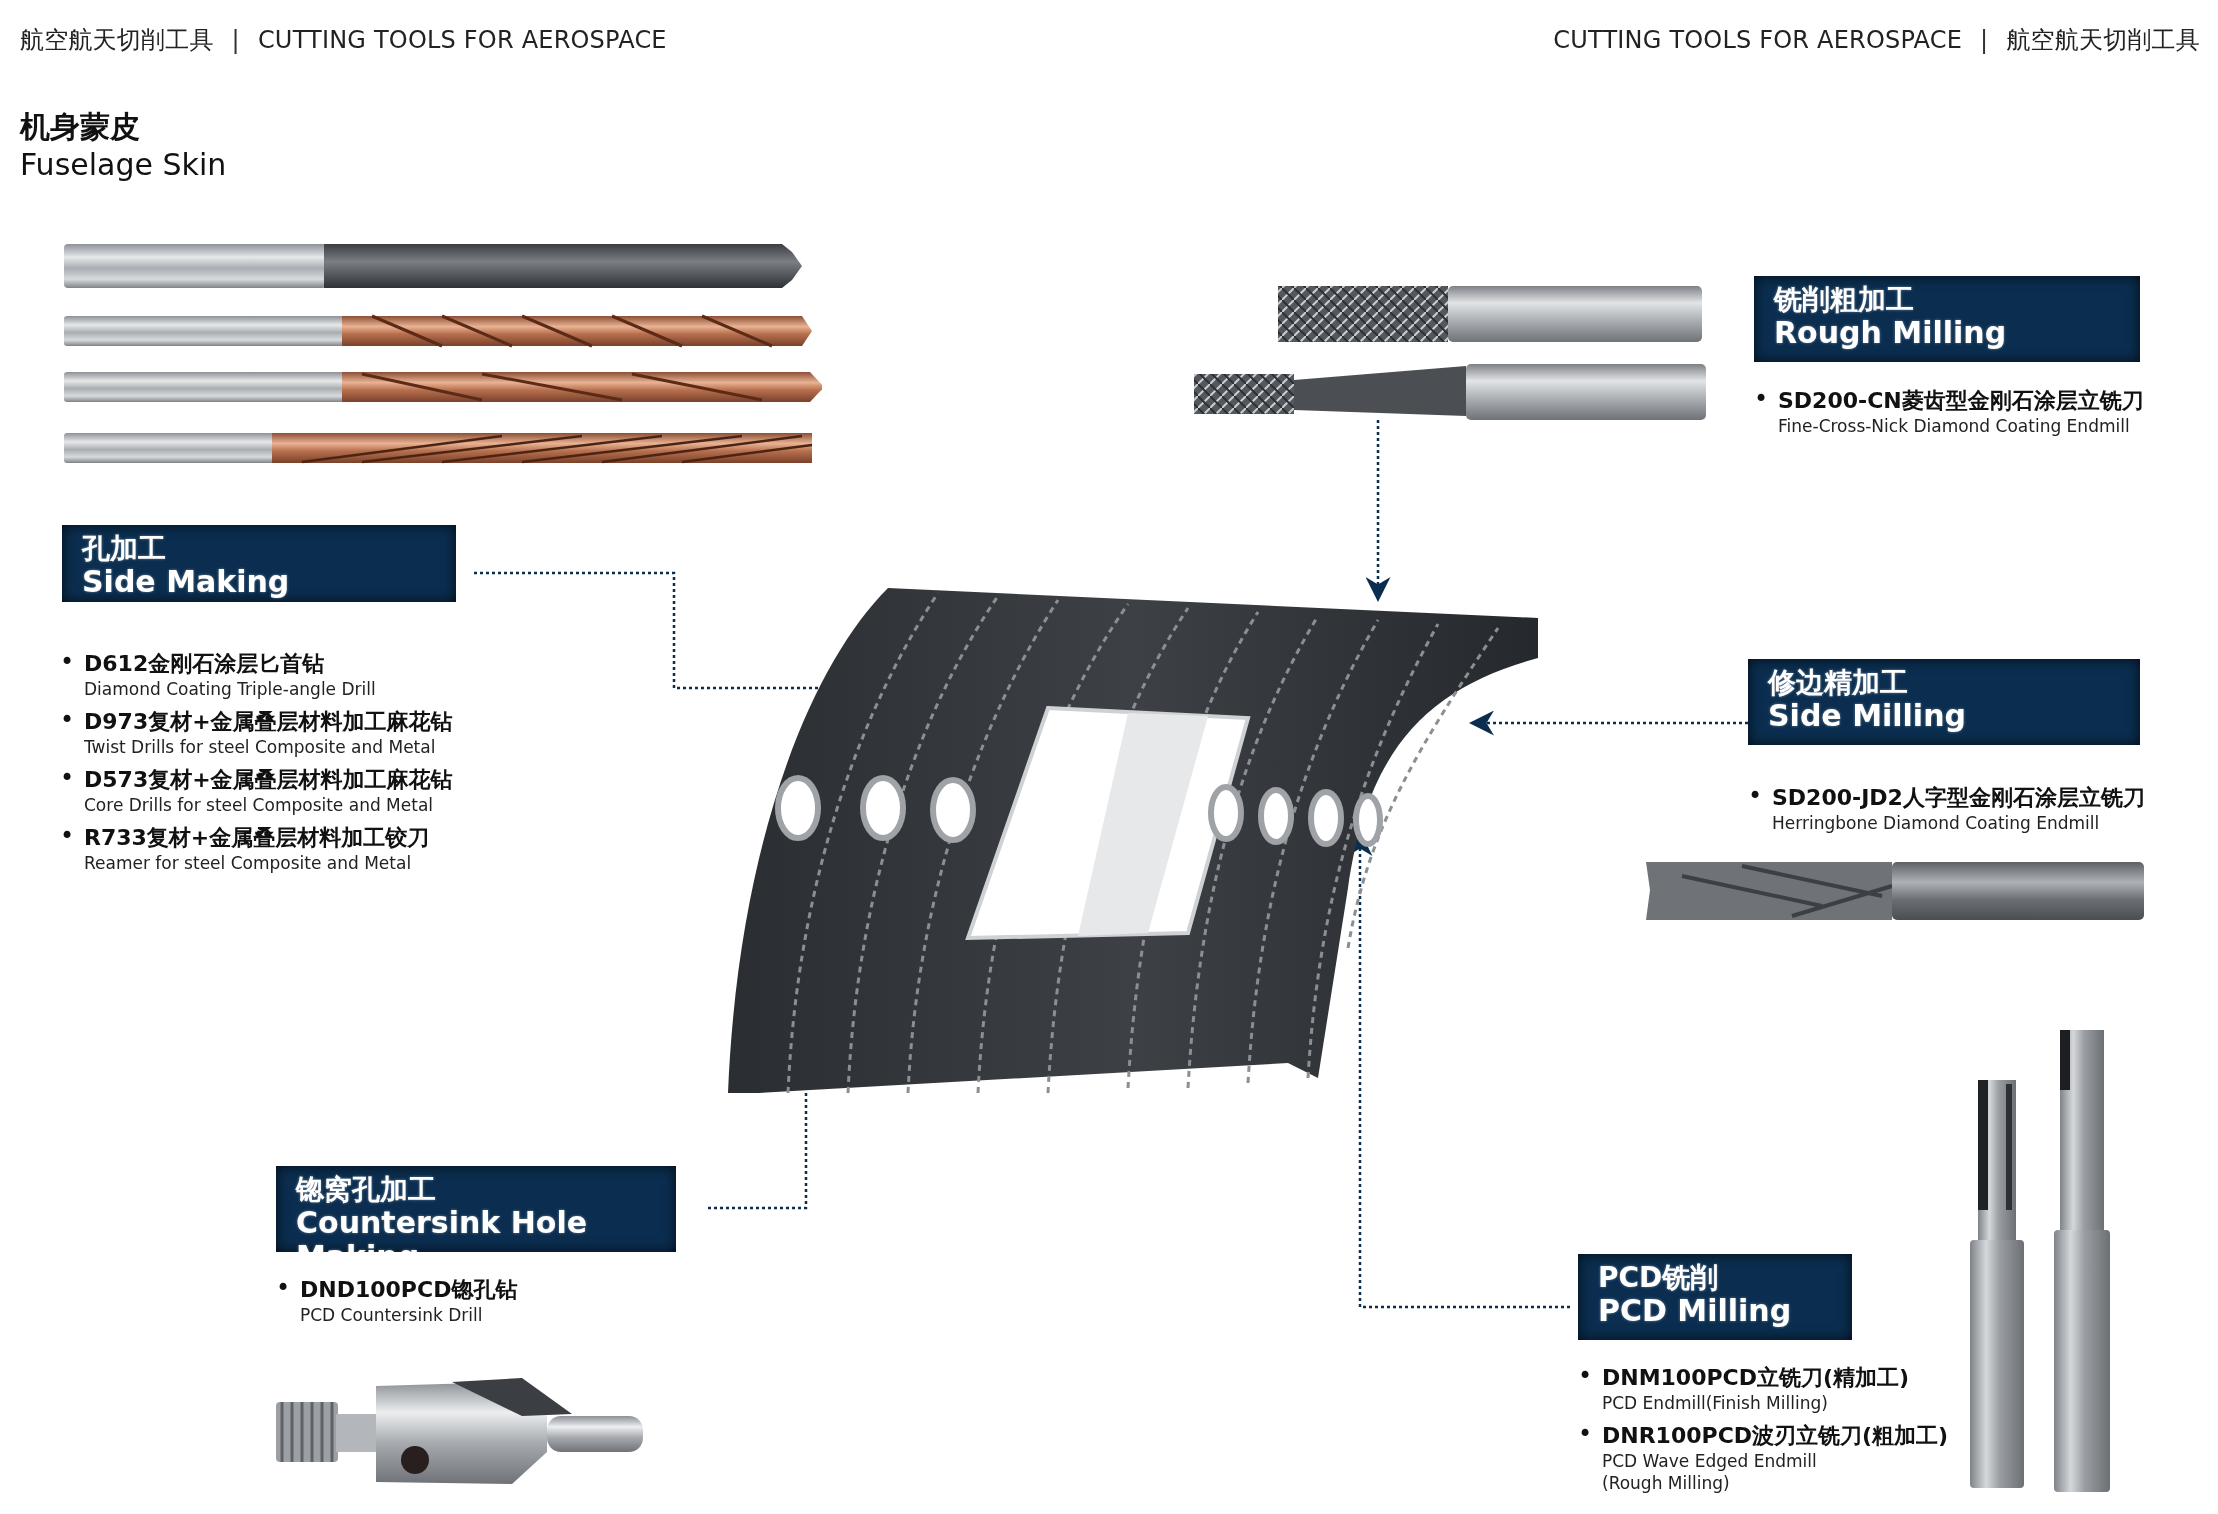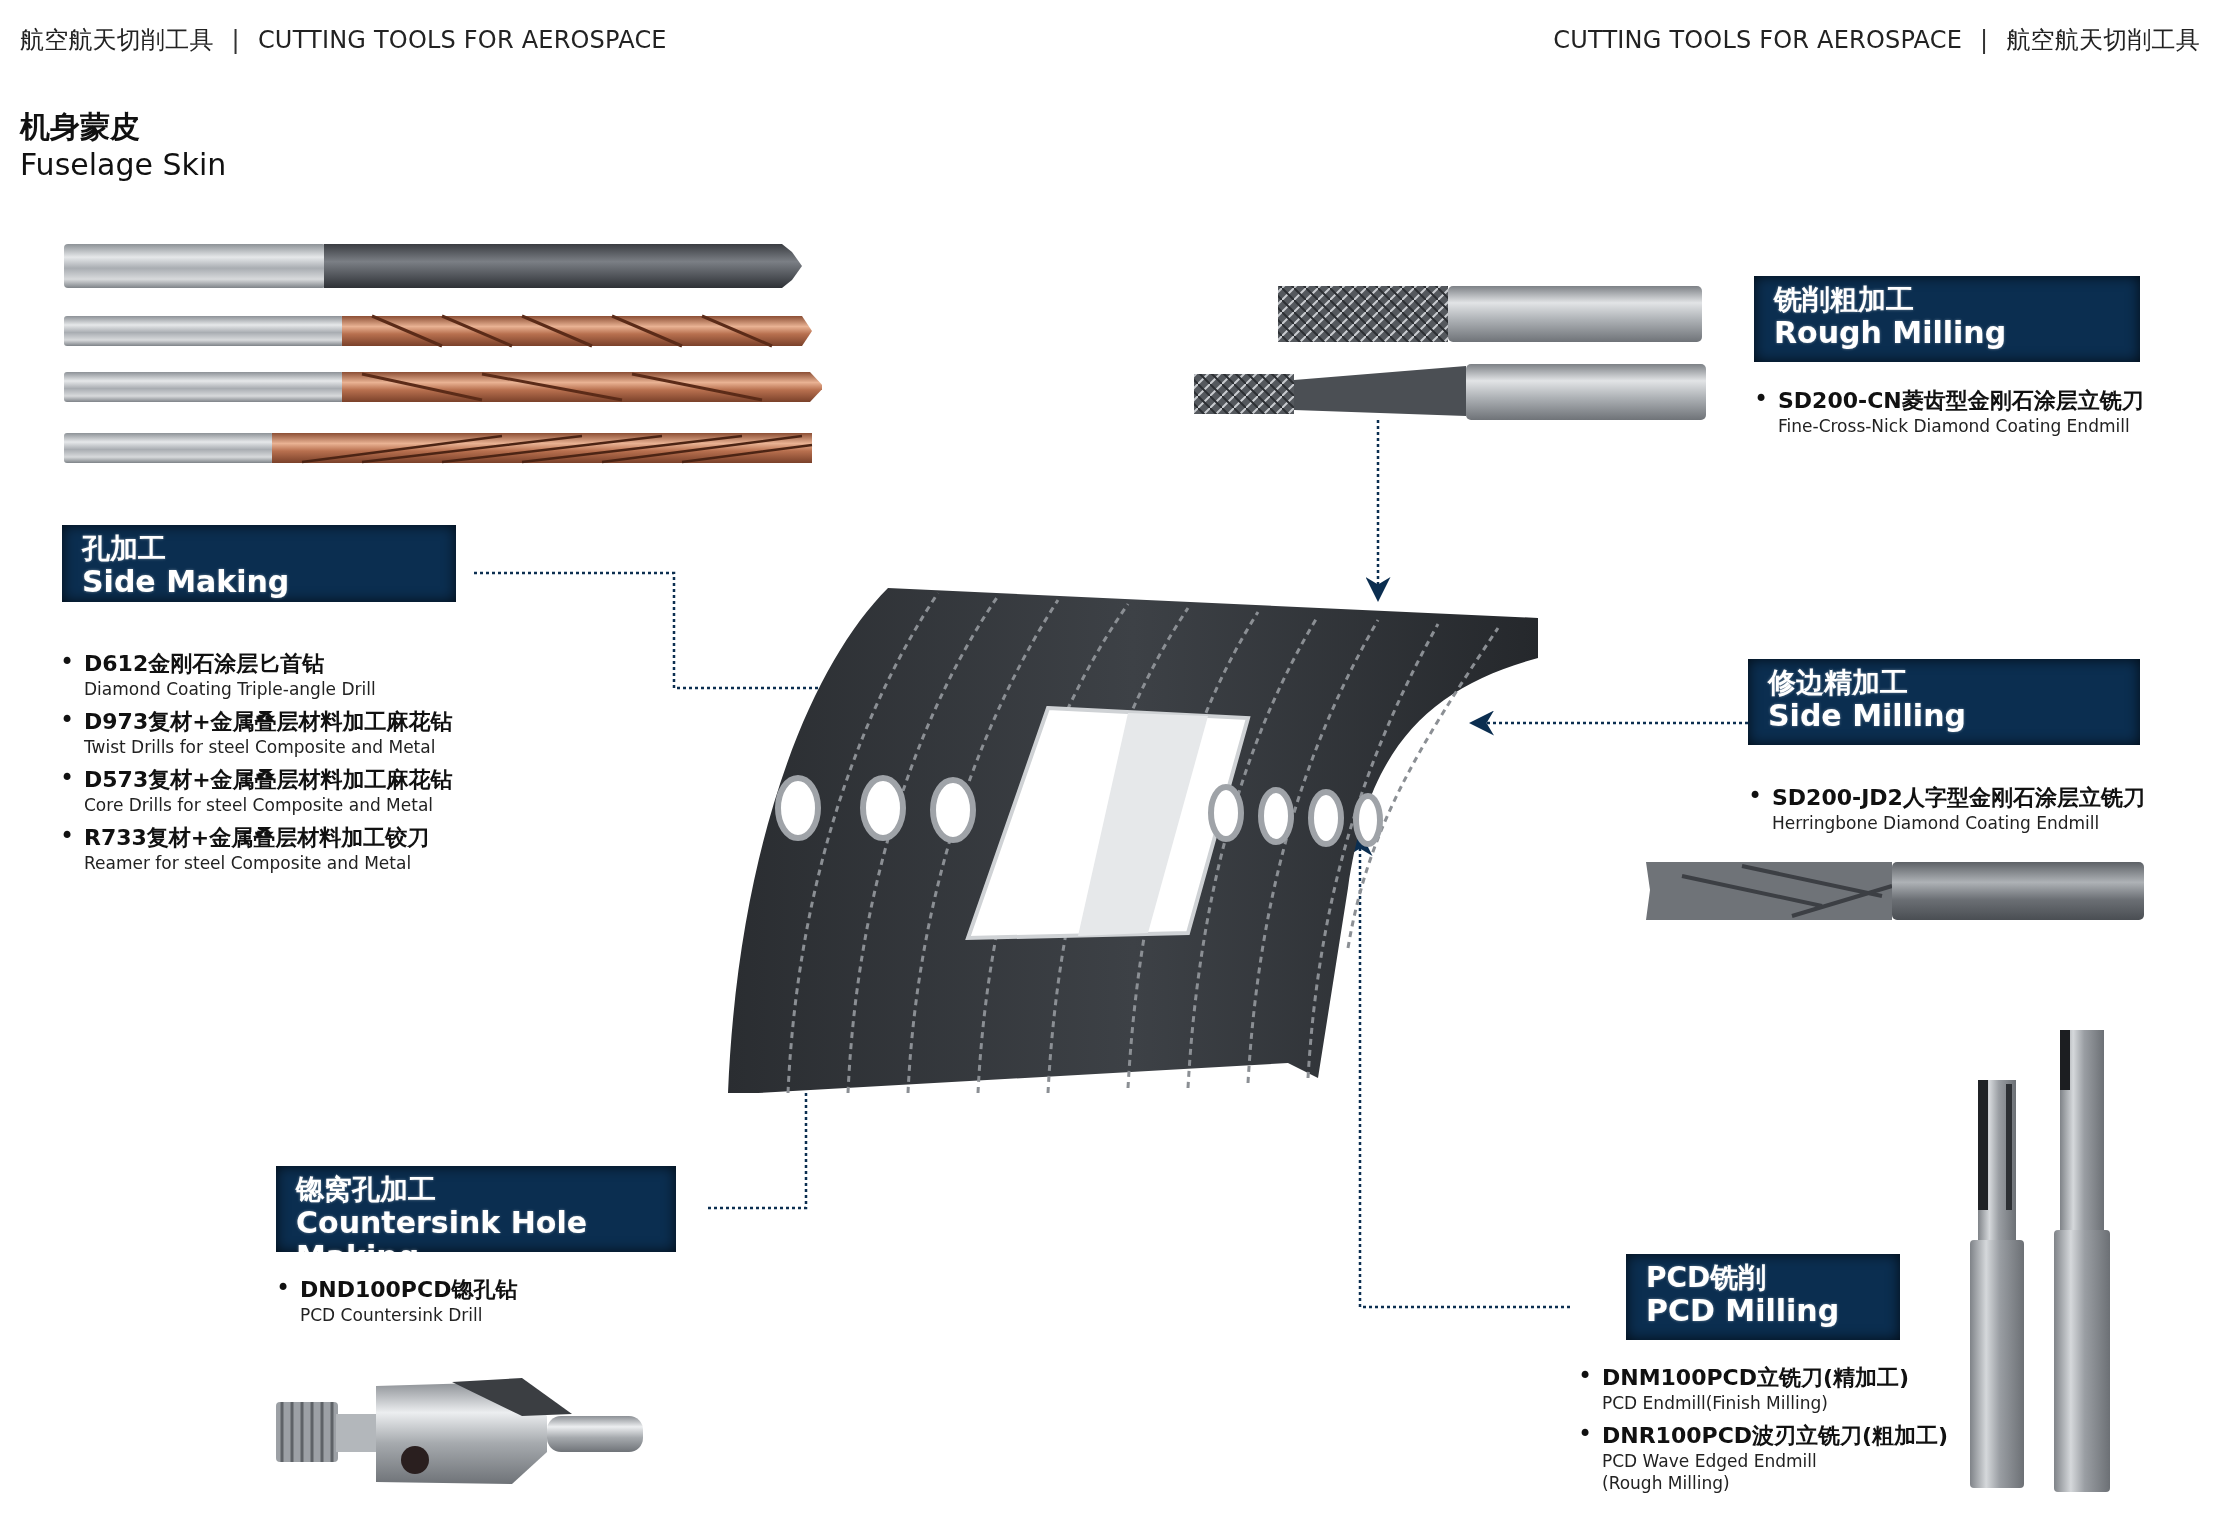--- a/index.html
+++ b/index.html
@@ -262,21 +262,21 @@
     </g>
     <path d="M10,38 L10,98 M20,38 L20,98 M30,38 L30,98 M40,38 L40,98 M50,38 L50,98 M60,38 L60,98" stroke="#5e6267" stroke-width="3"></path>
     <rect x="64" y="50" width="40" height="38" fill="#b3b7bb"></rect>
     <path d="M104,22 L240,18 L275,52 L275,88 L240,120 L104,118 Z" fill="url(#csteel)"></path>
     <path d="M180,18 L250,14 L300,50 L250,52 Z" fill="#3b3e42"></path>
     <circle cx="143" cy="96" r="14" fill="#2a1f1f"></circle>
     <rect x="275" y="52" width="96" height="36" rx="14" fill="url(#csteel)"></rect>
   </svg>
 </div>
 
-<div class="label-box" style="left:1578px; top:1254px; width:274px; height:86px;margin-left:48px;">
+<div class="label-box" style="left:1578px; top:1254px; width:274px; height:86px;">
   <div class="cn">PCD铣削</div>
   <div class="en">PCD Milling</div>
 </div>
 <ul class="items" style="left:1578px; top:1364px;">
   <li>
     <div class="cn">DNM100PCD立铣刀(精加工)</div>
     <div class="en">PCD Endmill(Finish Milling)</div>
   </li>
   <li>
     <div class="cn">DNR100PCD波刃立铣刀(粗加工)</div>

